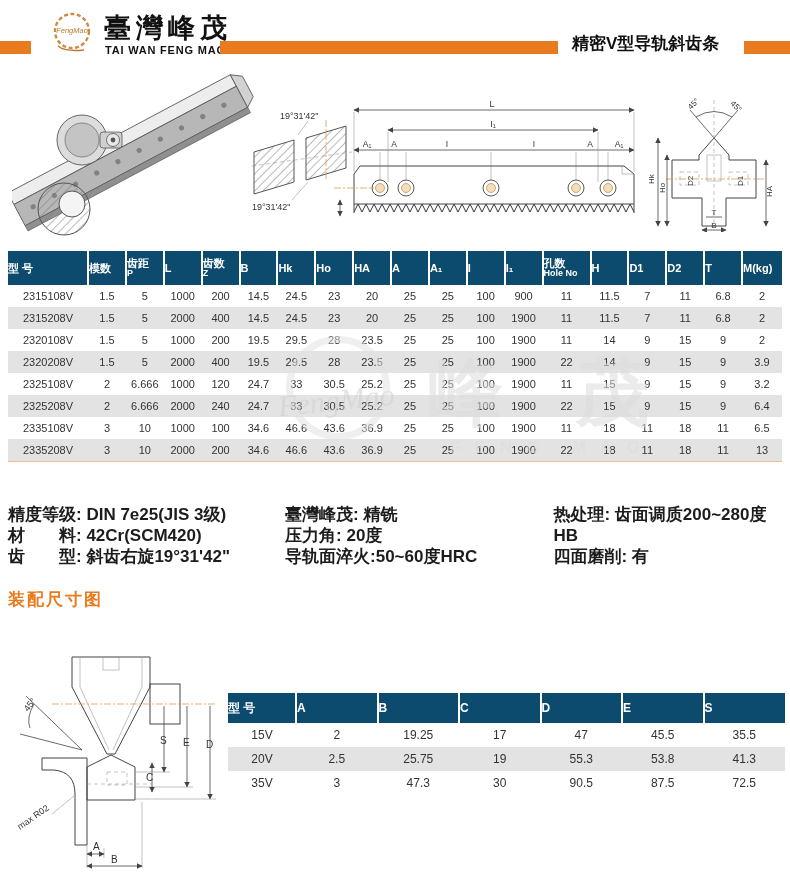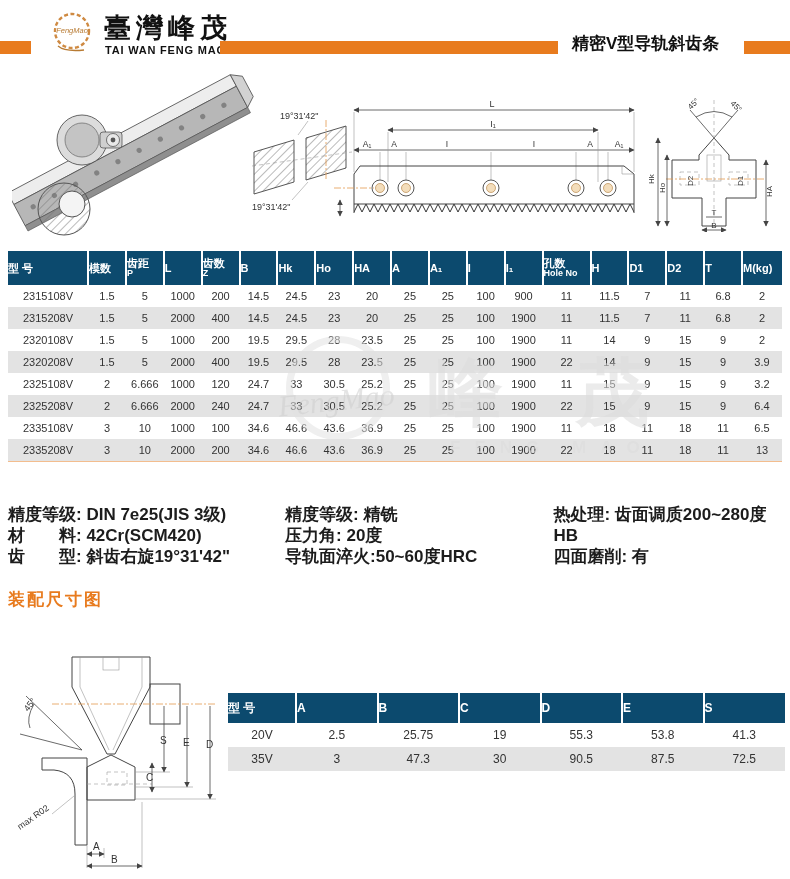--- a/index.html
+++ b/index.html
@@ -496,21 +496,21 @@
     </div>
   </div>
 
   <div class="specs">
     <div class="spec-col c1">
       <div>精度等级: DIN 7e25(JIS 3级)</div>
       <div>材　　料: 42Cr(SCM420)</div>
       <div>齿　　型: 斜齿右旋19°31'42"</div>
     </div>
     <div class="spec-col c2">
-      <div>精度等级: 精铣</div>
+      <div>臺灣峰茂: 精铣</div>
       <div>压力角: 20度</div>
       <div>导轨面淬火:50~60度HRC</div>
     </div>
     <div class="spec-col c3">
       <div>热处理: 齿面调质200~280度HB</div>
       <div>四面磨削: 有</div>
     </div>
   </div>
 
   <div class="section-title">装配尺寸图</div>
@@ -590,20 +590,29 @@
             <th>
               <div>E</div>
             </th>
             <th>
               <div>S</div>
             </th>
           </tr>
         </thead>
       <tbody>
           <tr>
+            <td>15V</td>
+            <td>2</td>
+            <td>19.25</td>
+            <td>17</td>
+            <td>47</td>
+            <td>45.5</td>
+            <td>35.5</td>
+          </tr>
+          <tr>
             <td>20V</td>
             <td>2.5</td>
             <td>25.75</td>
             <td>19</td>
             <td>55.3</td>
             <td>53.8</td>
             <td>41.3</td>
           </tr>
           <tr>
             <td>35V</td>

